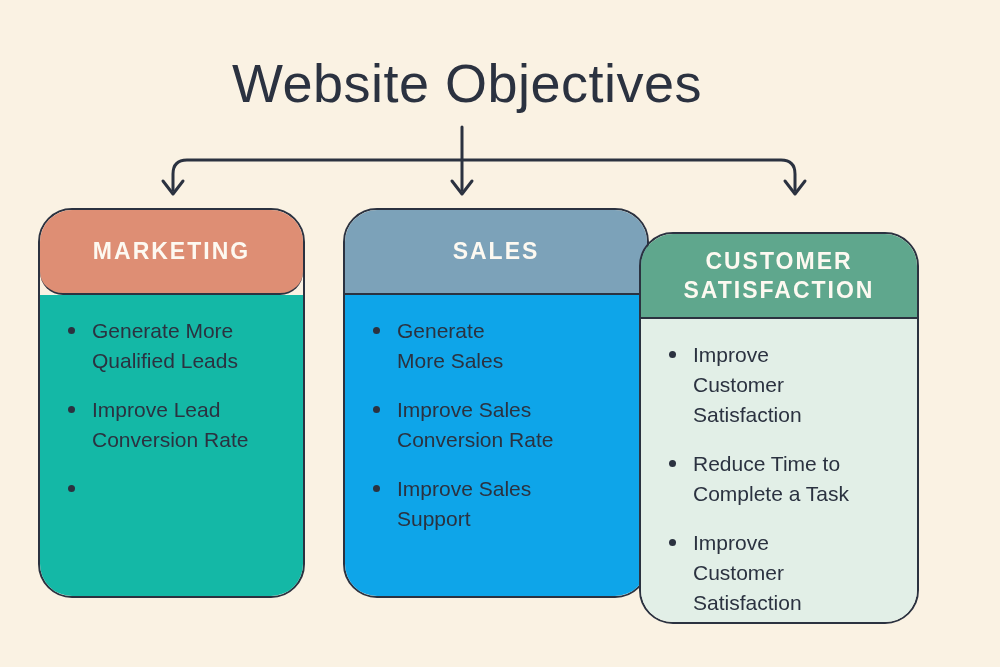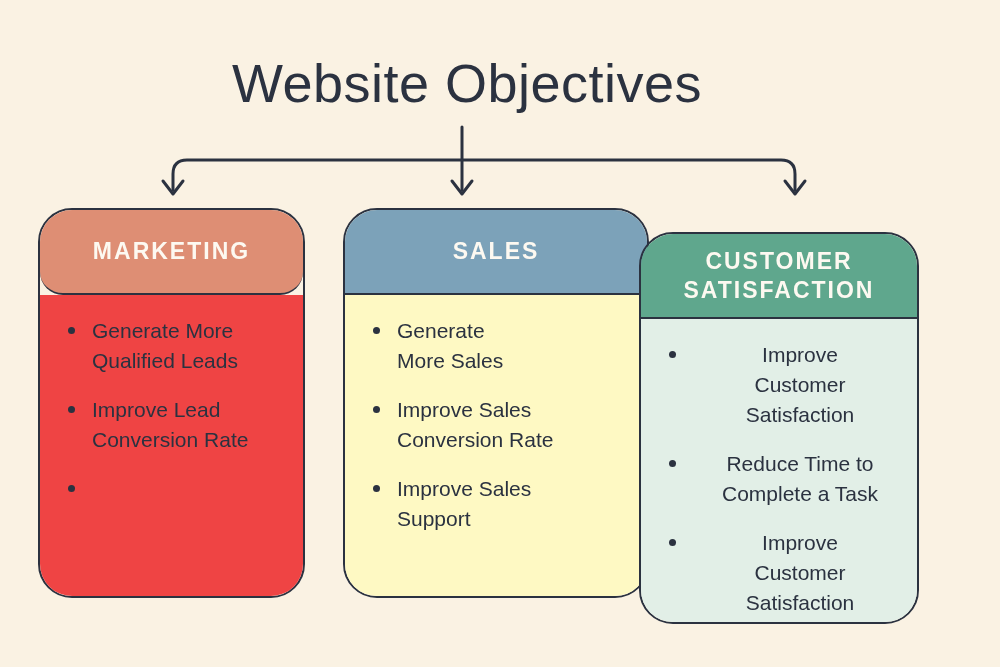--- a/index.html
+++ b/index.html
@@ -106,42 +106,42 @@
     <path d="M173 190 V174 Q173 160 187 160 H781 Q795 160 795 174 V190"></path>
     <path d="M163 181 L173 194 L183 181"></path>
     <path d="M452 181 L462 194 L472 181"></path>
     <path d="M785 181 L795 194 L805 181"></path>
   </svg>
 
   <section class="card" style="left:38px; width:267px; height:390px;">
     <header class="card-header" style="background-color: rgb(222, 142, 116); border-radius: 23px;">
       <span class="card-title">MARKETING</span>
     </header>
-    <ul class="card-body" style="background-color: #ef4444;">
+    <ul class="card-body" style="background-color: #14b8a6;">
       <li class="bullet-item">
         <span class="bullet-dot"></span>
         <span class="bullet-text">Generate More
 Qualified Leads</span>
       </li>
       <li class="bullet-item">
         <span class="bullet-dot"></span>
         <span class="bullet-text">Improve Lead
 Conversion Rate</span>
       </li>
       <li class="bullet-item">
         <span class="bullet-dot"></span>
       </li>
     </ul>
   </section>
 
   <section class="card" style="left:343px; width:306px; height:390px;">
     <header class="card-header" style="background-color: rgb(124, 162, 185);">
       <span class="card-title">SALES</span>
     </header>
-    <ul class="card-body" style="background-color: #fef9c3;">
+    <ul class="card-body" style="background-color: #0ea5e9;">
       <li class="bullet-item">
         <span class="bullet-dot"></span>
         <span class="bullet-text">Generate
 More Sales</span>
       </li>
       <li class="bullet-item">
         <span class="bullet-dot"></span>
         <span class="bullet-text">Improve Sales
 Conversion Rate</span>
       </li>
@@ -151,21 +151,21 @@
 Support</span>
       </li>
     </ul>
   </section>
 
   <section class="card" style="left:639px; width:280px; height:392px;margin-top:24px;">
     <header class="card-header" style="background-color: rgb(95, 167, 141);">
       <span class="card-title">CUSTOMER
 SATISFACTION</span>
     </header>
-    <ul class="card-body" style="background-color: rgb(226, 239, 231); text-align: center;">
+    <ul class="card-body" style="background-color: rgb(226, 239, 231);">
       <li class="bullet-item">
         <span class="bullet-dot"></span>
         <span class="bullet-text">Improve
 Customer
 Satisfaction</span>
       </li>
       <li class="bullet-item">
         <span class="bullet-dot"></span>
         <span class="bullet-text">Reduce Time to
 Complete a Task</span>

